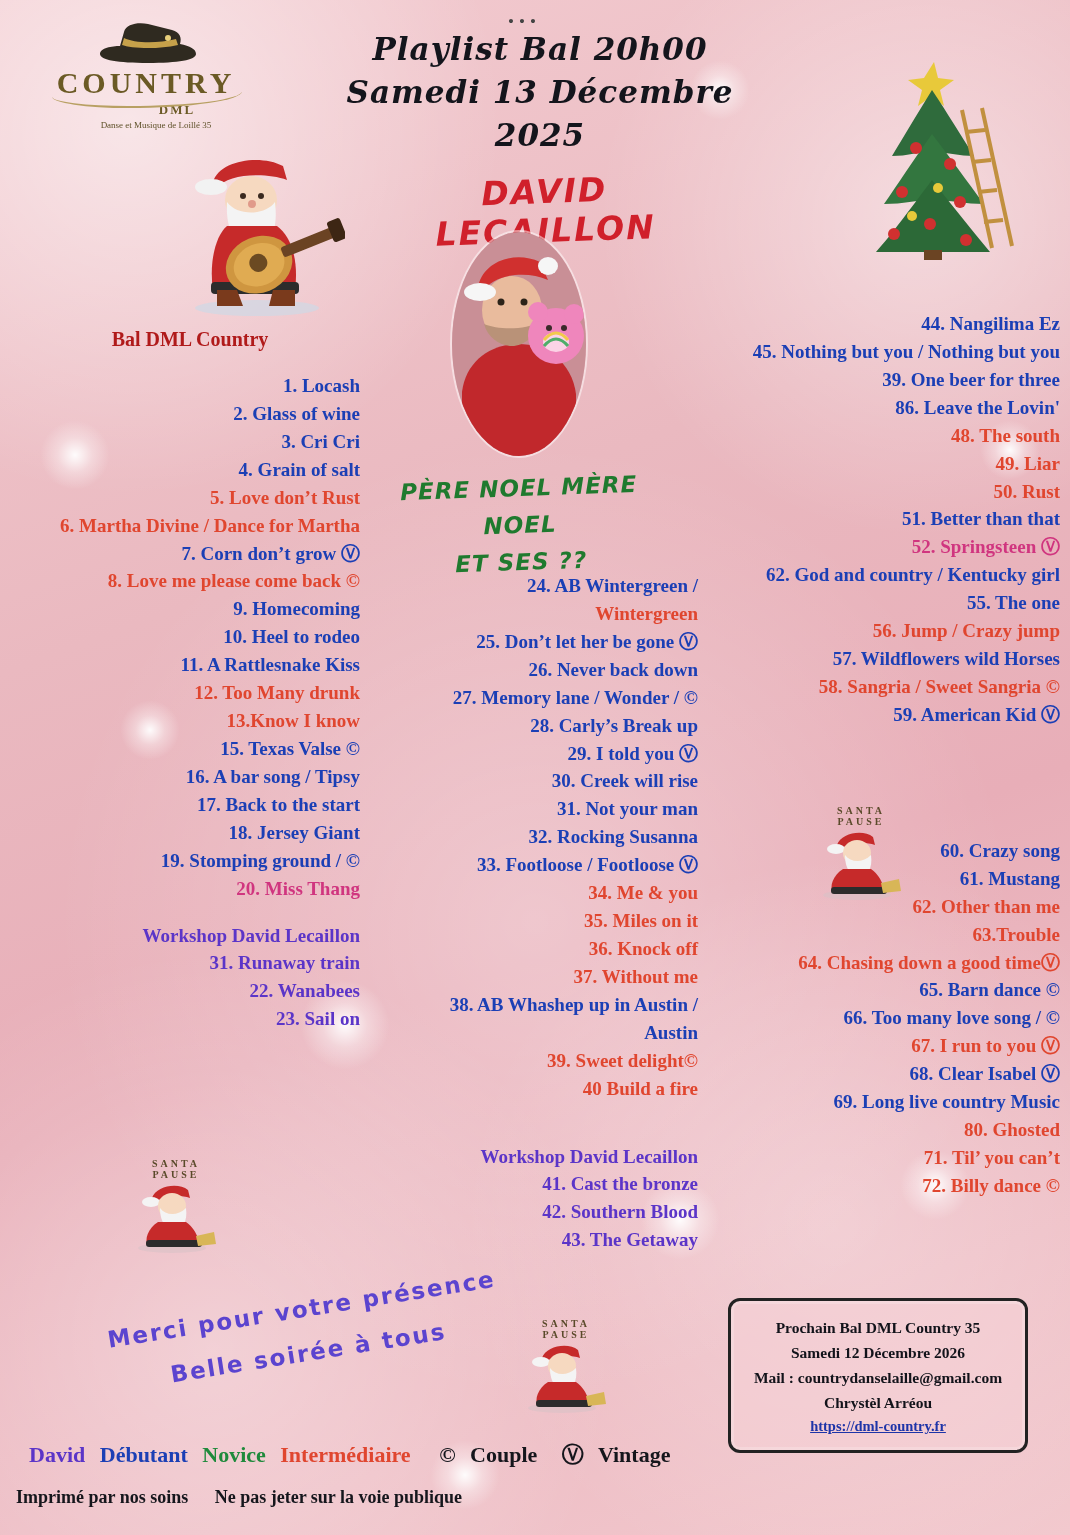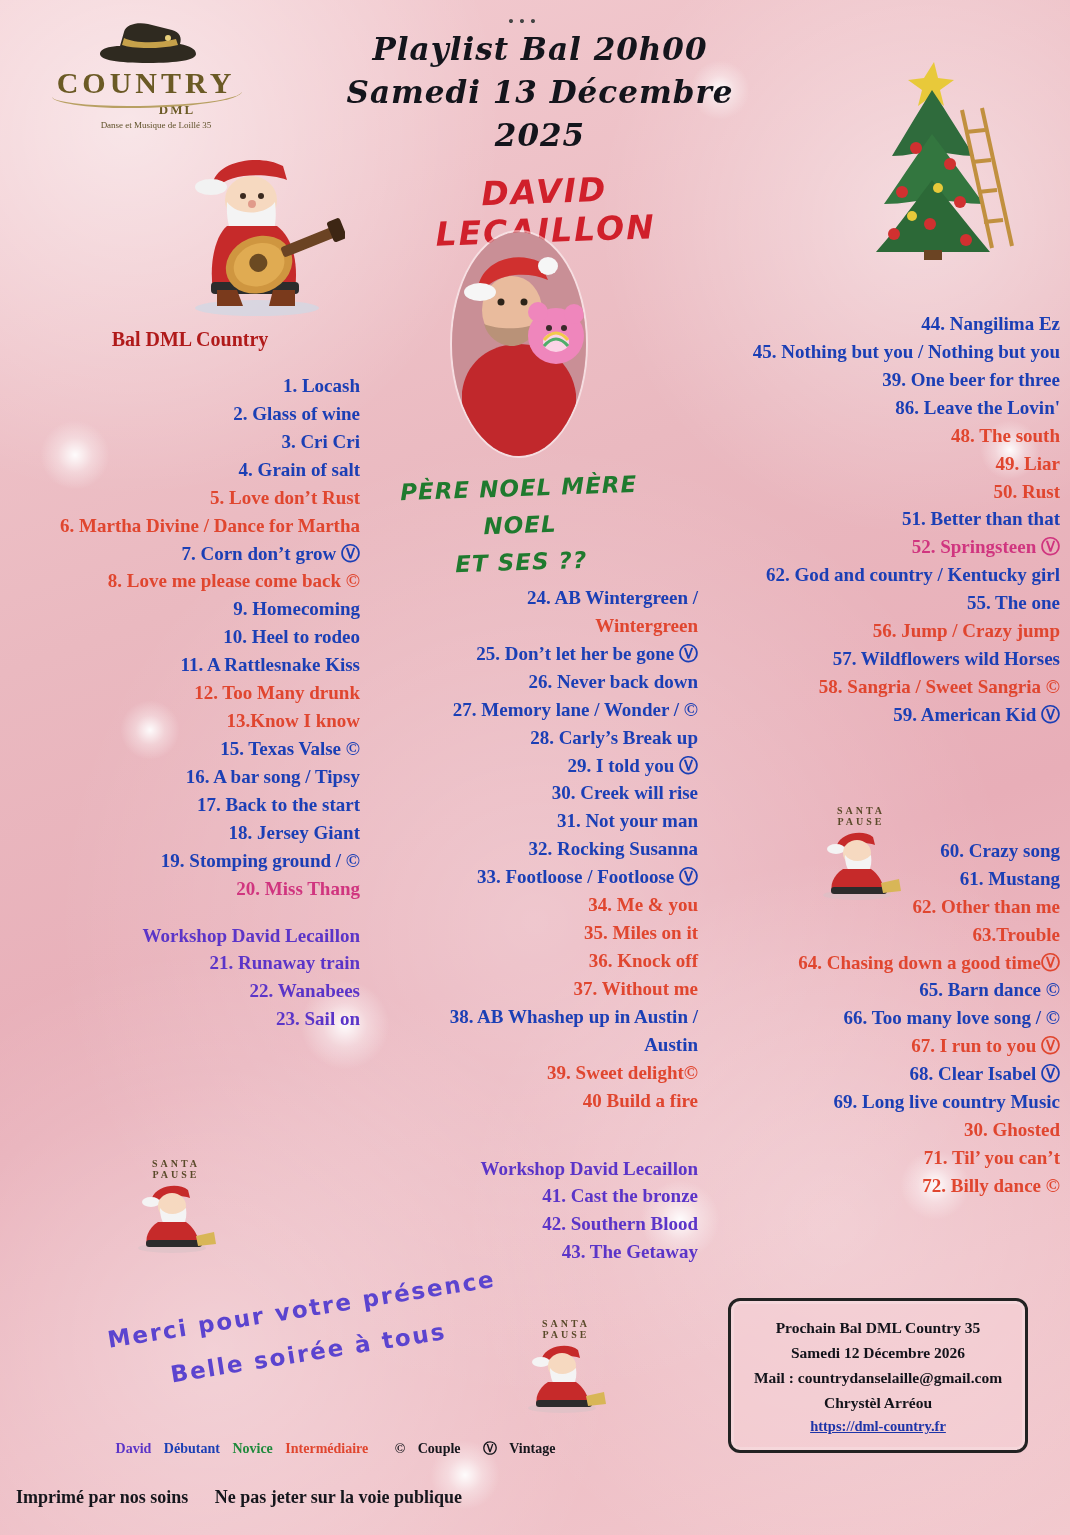--- a/index.html
+++ b/index.html
@@ -160,21 +160,21 @@
 
   
   .col {
     position: absolute;
     text-align: right;
     font-weight: bold;
     font-size: 19px;
     line-height: 1.47;
   }
   .col-left  { left: 8px;  top: 372px; width: 352px; }
-  .col-mid   { left: 368px; top: 584px; width: 330px; }
+  .col-mid   { left: 368px; top: 572px; width: 330px; }
   .col-right { left: 700px; top: 310px; width: 360px; }
 
   .item { white-space: nowrap; }
 
   .gap { height: 19px; }
   .gap-l { height: 40px; }
 
   .workshop {
     color: #5b35c8;
     font-weight: bold;
@@ -234,24 +234,24 @@
   }
   .nextbox .link {
     color: #1d34a8;
     text-decoration: underline;
     font-size: 14.5px;
   }
 
   
   .legend {
     position: absolute;
-    left: 20px; top: 1440px;
+    left: 29px; top: 1440px;
     width: 640px;
     font-weight: bold;
-    font-size: 14px;
+    font-size: 22px;
     white-space: nowrap;
     text-align: center;
   }
   .legend span { margin-right: 9px; }
   .footer {
     position: absolute;
     left: 16px; top: 1487px;
     font-weight: bold;
     font-size: 18px;
     color: #15161c;
@@ -399,21 +399,21 @@
     <div class="item" style="color:#e0462f">12. Too Many drunk</div>
     <div class="item" style="color:#e0462f">13.Know I know</div>
     <div class="item" style="color:#1b3fb5">15. Texas Valse ©</div>
     <div class="item" style="color:#1b3fb5">16. A bar song / Tipsy</div>
     <div class="item" style="color:#1b3fb5">17. Back to the start</div>
     <div class="item" style="color:#1b3fb5">18. Jersey Giant</div>
     <div class="item" style="color:#1b3fb5">19. Stomping ground / ©</div>
     <div class="item" style="color:#d0357f">20. Miss Thang</div>
     <div class="gap"></div>
     <div class="workshop">Workshop David Lecaillon</div>
-    <div class="item" style="color:#5b35c8">21. Runaway train</div>
+    <div class="item" style="color:#5b35c8">31. Runaway train</div>
     <div class="item" style="color:#5b35c8">22. Wanabees</div>
     <div class="item" style="color:#5b35c8">23. Sail on</div>
   </div>
 
   <div class="col col-mid">
     <div class="item" style="color:#1b3fb5">24. AB Wintergreen /</div>
     <div class="item" style="color:#e0462f">Wintergreen</div>
     <div class="item" style="color:#1b3fb5">25. Don’t let her be gone Ⓥ</div>
     <div class="item" style="color:#1b3fb5">26. Never back down</div>
     <div class="item" style="color:#1b3fb5">27. Memory lane / Wonder / ©</div>
@@ -458,21 +458,21 @@
     <div class="item" style="color:#1b3fb5">60. Crazy song</div>
     <div class="item" style="color:#1b3fb5">61. Mustang</div>
     <div class="item" style="color:#e0462f">62. Other than me</div>
     <div class="item" style="color:#e0462f">63.Trouble</div>
     <div class="item" style="color:#e0462f">64. Chasing down a good timeⓋ</div>
     <div class="item" style="color:#1b3fb5">65. Barn dance ©</div>
     <div class="item" style="color:#1b3fb5">66. Too many love song / ©</div>
     <div class="item" style="color:#e0462f">67. I run to you Ⓥ</div>
     <div class="item" style="color:#1b3fb5">68. Clear Isabel Ⓥ</div>
     <div class="item" style="color:#1b3fb5">69. Long live country Music</div>
-    <div class="item" style="color:#e0462f">30. Ghosted</div>
+    <div class="item" style="color:#e0462f">80. Ghosted</div>
     <div class="item" style="color:#e0462f">71. Til’ you can’t</div>
     <div class="item" style="color:#e0462f">72. Billy dance ©</div>
   </div>
 
   <div class="santa-pause sp1">
     <div class="sp-arc">SANTA PAUSE</div>
     <svg width="92" height="95" viewBox="0 0 92 95" style="position:absolute;left:0;top:16px">
       <ellipse cx="42" cy="74" rx="34" ry="5" fill="#d8c2c6" opacity="0.6"></ellipse>
       <path d="M22 24 C26 12 48 8 58 16 L60 24 C48 20 30 22 24 30 Z" fill="#c62a2a"></path>
       <ellipse cx="21" cy="28" rx="9" ry="5" fill="#f4f4f4"></ellipse>

